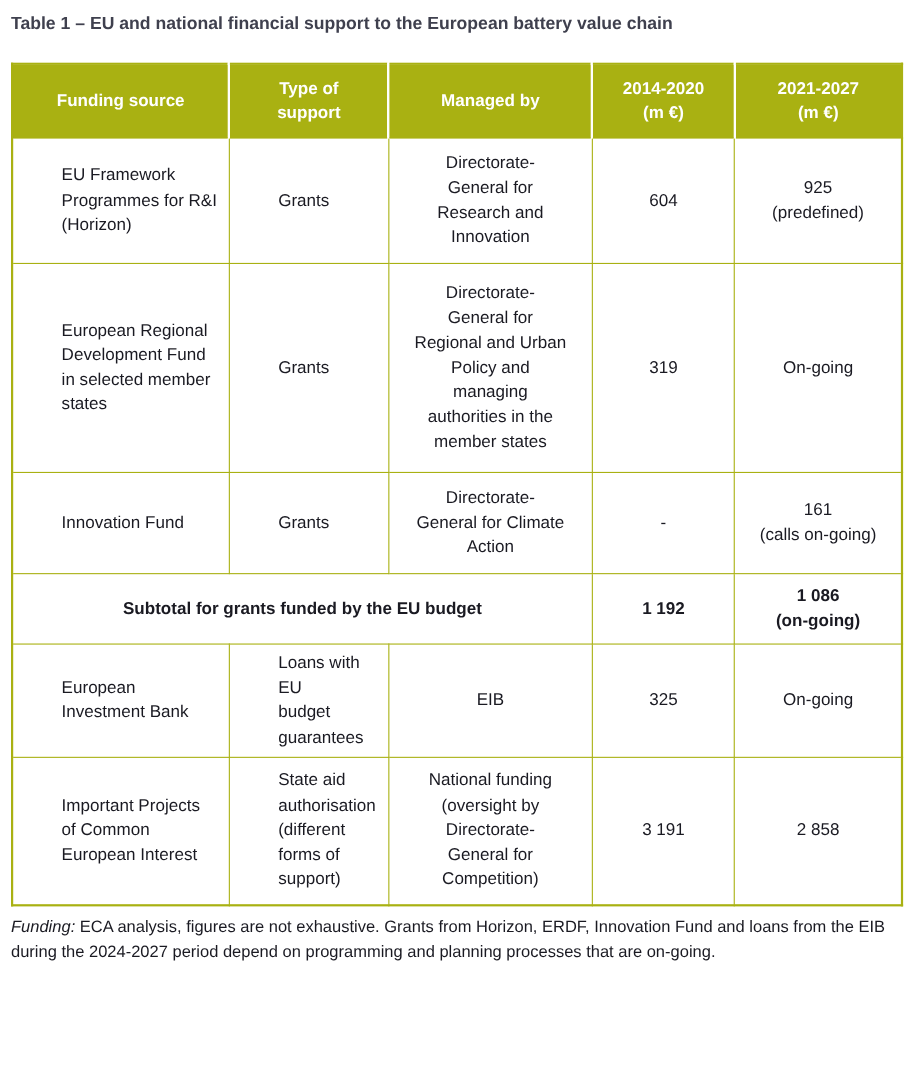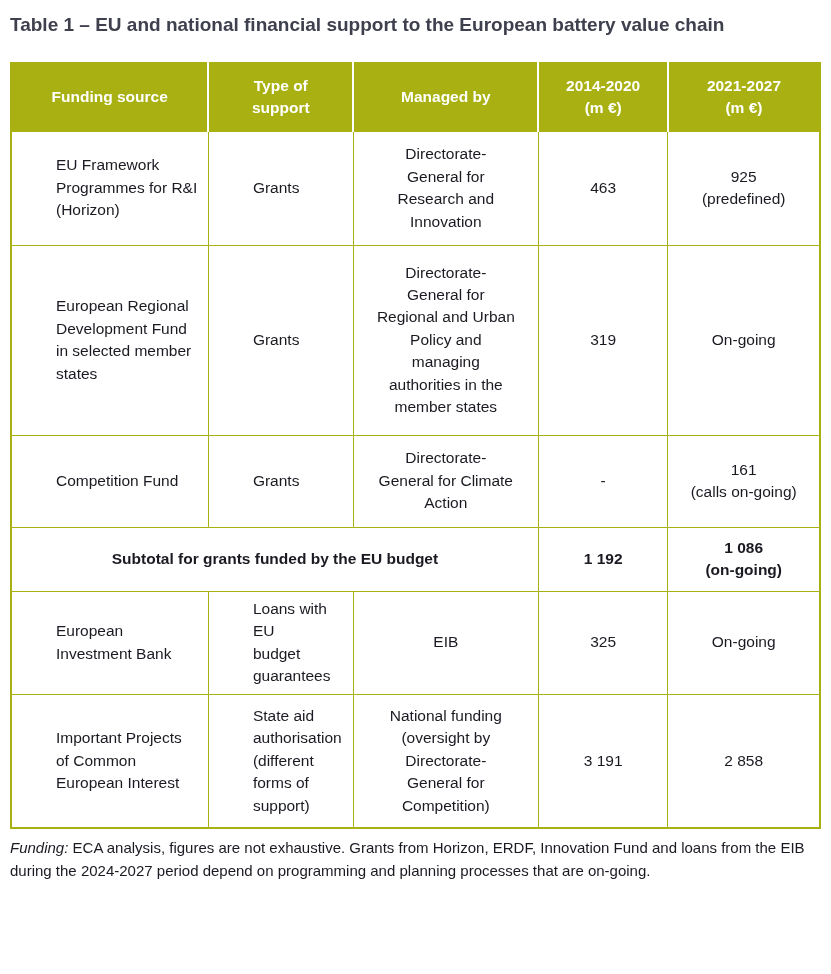--- a/index.html
+++ b/index.html
@@ -11,21 +11,21 @@
   }
   .page {
     width: 831px;
     height: 974px;
     box-sizing: border-box;
     padding: 8px 10px 0 10px;
     background: #ffffff;
     overflow: hidden;
   }
   .table-title {
-    font-size: 19px;
+    font-size: 16px;
     font-weight: bold;
     line-height: 1.8;
     color: #3f404e;
     max-width: 790px;
     margin: 0 0 20px 0;
   }
   table.funding-table {
     width: 811px;
     border-collapse: collapse;
     table-layout: fixed;
@@ -112,42 +112,42 @@
     <tbody>
       <tr class="r-horizon">
         <td class="left">EU Framework
 Programmes for R&amp;I
 (Horizon)</td>
         <td class="left">Grants</td>
         <td class="center">Directorate-
 General for
 Research and
 Innovation</td>
-        <td class="center">463</td>
+        <td class="center">604</td>
         <td class="center">925
 (predefined)</td>
       </tr>
       <tr class="r-erdf">
         <td class="left">European Regional
 Development Fund
 in selected member
 states</td>
         <td class="left">Grants</td>
         <td class="center">Directorate-
 General for
 Regional and Urban
 Policy and
 managing
 authorities in the
 member states</td>
         <td class="center">319</td>
         <td class="center">On-going</td>
       </tr>
       <tr class="r-innov">
-        <td class="left">Competition Fund</td>
+        <td class="left">Innovation Fund</td>
         <td class="left">Grants</td>
         <td class="center">Directorate-
 General for Climate
 Action</td>
         <td class="center">-</td>
         <td class="center">161
 (calls on-going)</td>
       </tr>
       <tr class="r-subtotal">
         <td class="center bold" colspan="3">Subtotal for grants funded by the EU budget</td>

